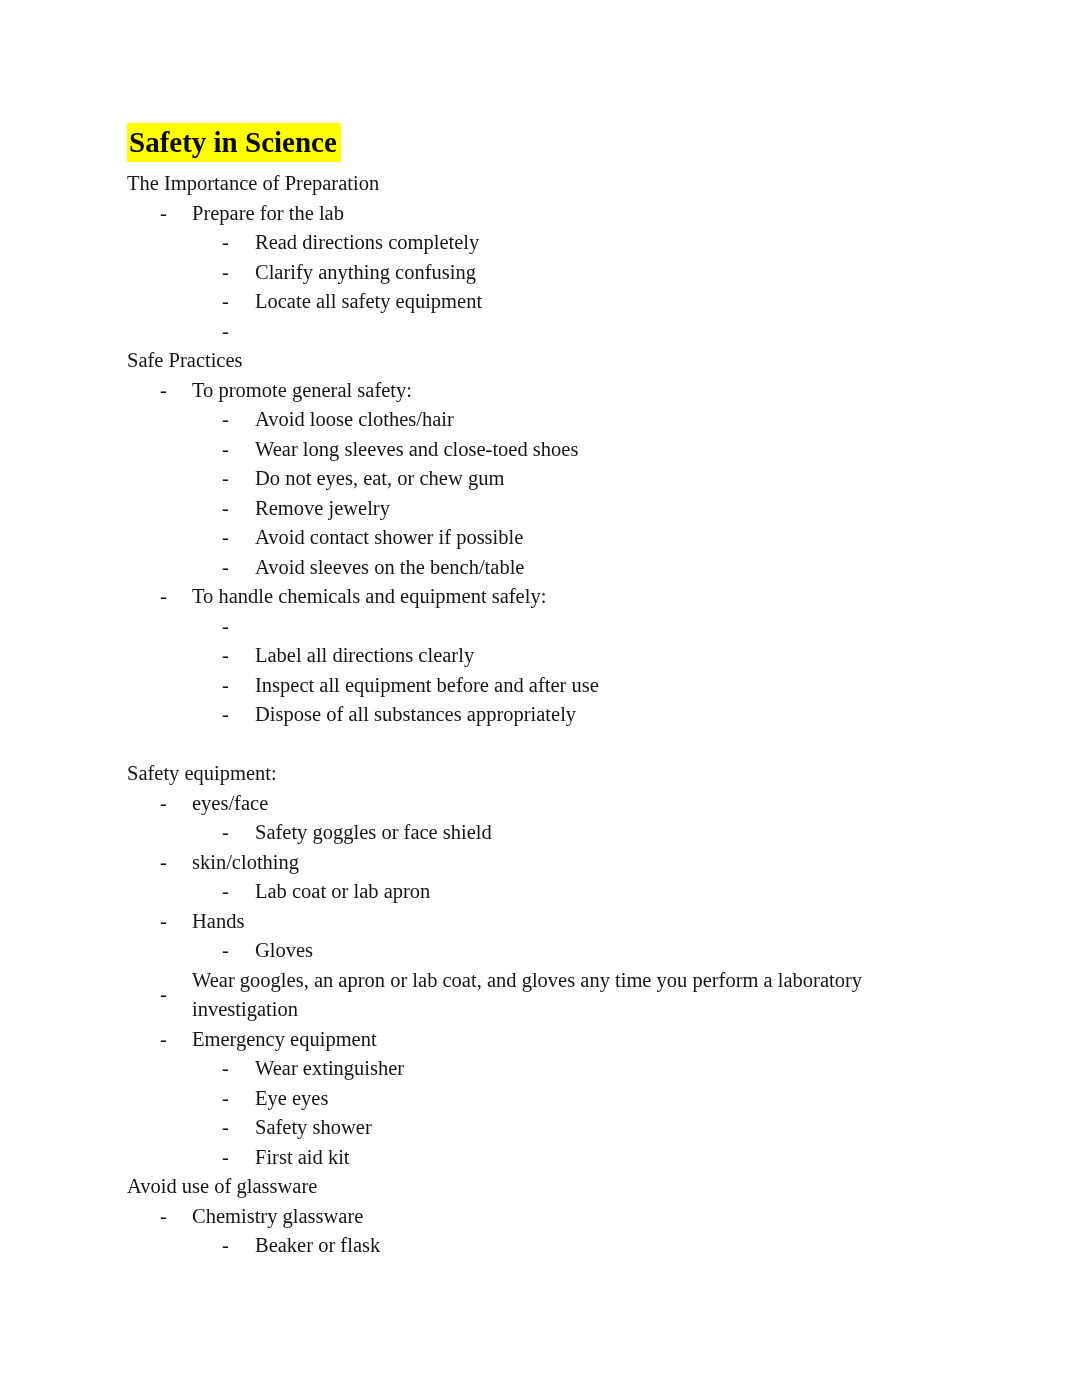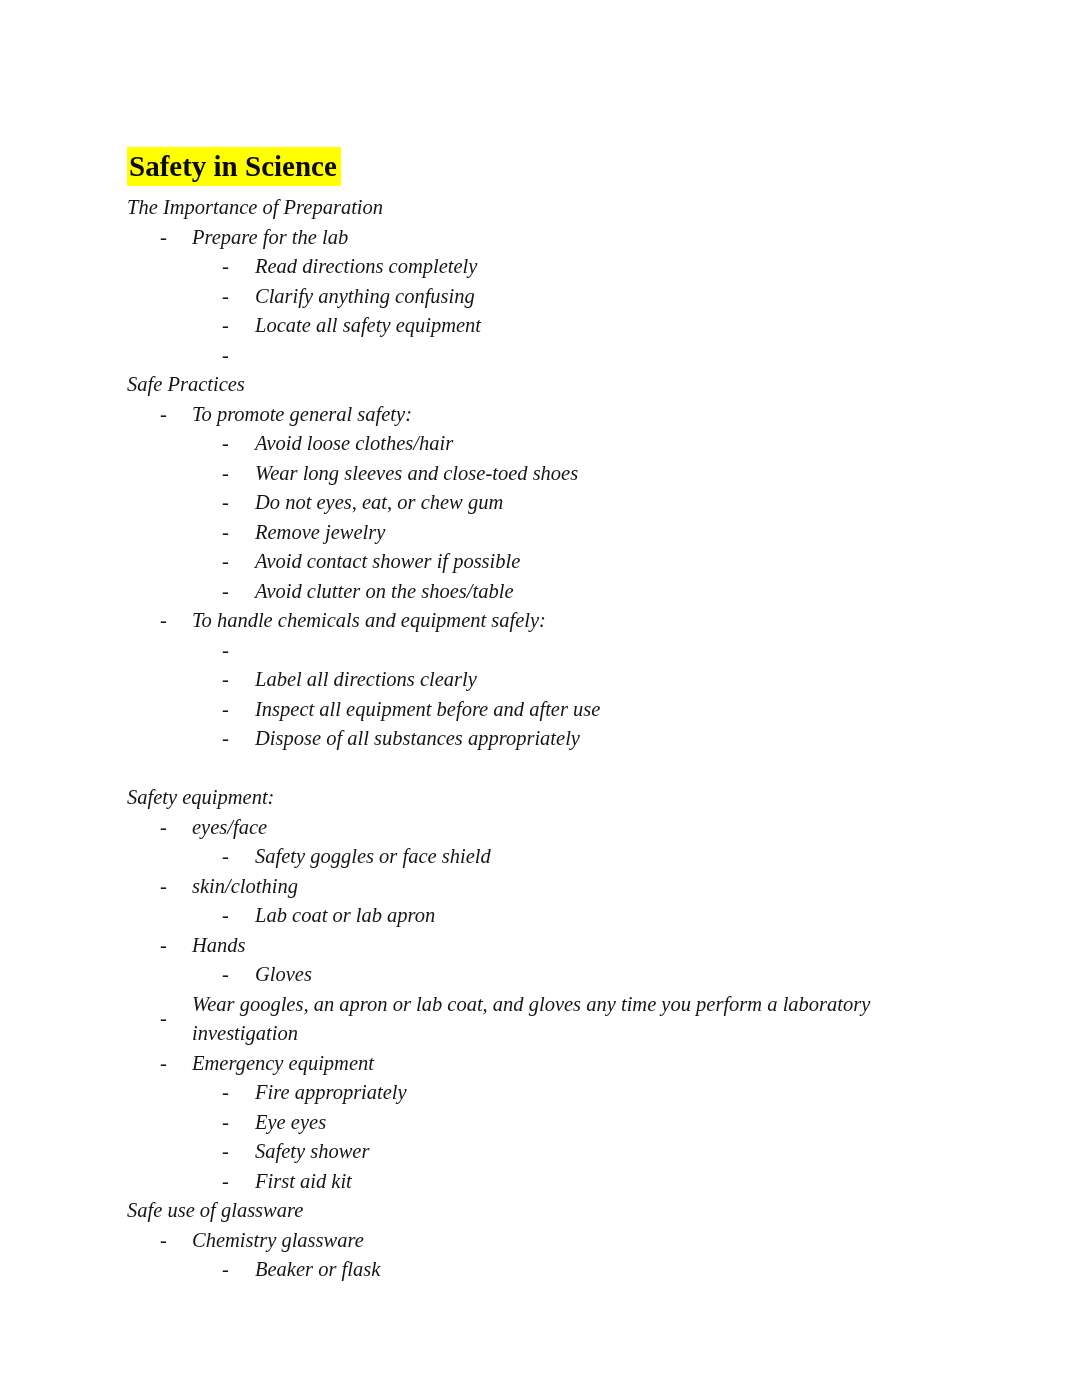--- a/index.html
+++ b/index.html
@@ -13,21 +13,20 @@
     font-family: "Liberation Serif", "DejaVu Serif", serif;
     color: #151515;
     overflow: hidden;
   }
   .page {
     box-sizing: border-box;
     width: 1080px;
     height: 985px;
     padding: 122px 127px 0 127px;
     background: #ffffff;
-    margin-top: 24px;
   }
   .doc-title {
     margin: 0 0 7px 0;
     font-size: 29px;
     line-height: 40px;
     font-weight: bold;
     color: #0b0b0b;
     letter-spacing: 0;
   }
   .doc-title mark {
@@ -35,21 +34,20 @@
     color: inherit;
     padding: 3px 4px 4px 2px;
   }
   .doc-body {
     font-size: 20.5px;
     line-height: 29.5px;
   }
   .line {
     display: flex;
     align-items: center;
-    font-style: italic;
   }
   .line .text {
     flex: 1 1 auto;
     min-width: 0;
   }
   .line .dash {
     flex: 0 0 auto;
     text-align: left;
   }
   
@@ -112,21 +110,21 @@
       <div class="line level-2">
         <span class="dash">-</span>
         <span class="text">Remove jewelry</span>
       </div>
       <div class="line level-2">
         <span class="dash">-</span>
         <span class="text">Avoid contact shower if possible</span>
       </div>
       <div class="line level-2">
         <span class="dash">-</span>
-        <span class="text">Avoid clutter on the shoes/table</span>
+        <span class="text">Avoid sleeves on the bench/table</span>
       </div>
       <div class="line level-1">
         <span class="dash">-</span>
         <span class="text">To handle chemicals and equipment safely:</span>
       </div>
       <div class="line level-2">
         <span class="dash">-</span>
       </div>
       <div class="line level-2">
         <span class="dash">-</span>
@@ -171,36 +169,36 @@
       <div class="line level-1">
         <span class="dash">-</span>
         <span class="text">Wear googles, an apron or lab coat, and gloves any time you perform a laboratory investigation</span>
       </div>
       <div class="line level-1">
         <span class="dash">-</span>
         <span class="text">Emergency equipment</span>
       </div>
       <div class="line level-2">
         <span class="dash">-</span>
-        <span class="text">Fire appropriately</span>
+        <span class="text">Wear extinguisher</span>
       </div>
       <div class="line level-2">
         <span class="dash">-</span>
         <span class="text">Eye eyes</span>
       </div>
       <div class="line level-2">
         <span class="dash">-</span>
         <span class="text">Safety shower</span>
       </div>
       <div class="line level-2">
         <span class="dash">-</span>
         <span class="text">First aid kit</span>
       </div>
       <div class="line level-0">
-        <span class="text">Safe use of glassware</span>
+        <span class="text">Avoid use of glassware</span>
       </div>
       <div class="line level-1">
         <span class="dash">-</span>
         <span class="text">Chemistry glassware</span>
       </div>
       <div class="line level-2">
         <span class="dash">-</span>
         <span class="text">Beaker or flask</span>
       </div>
     </div>

